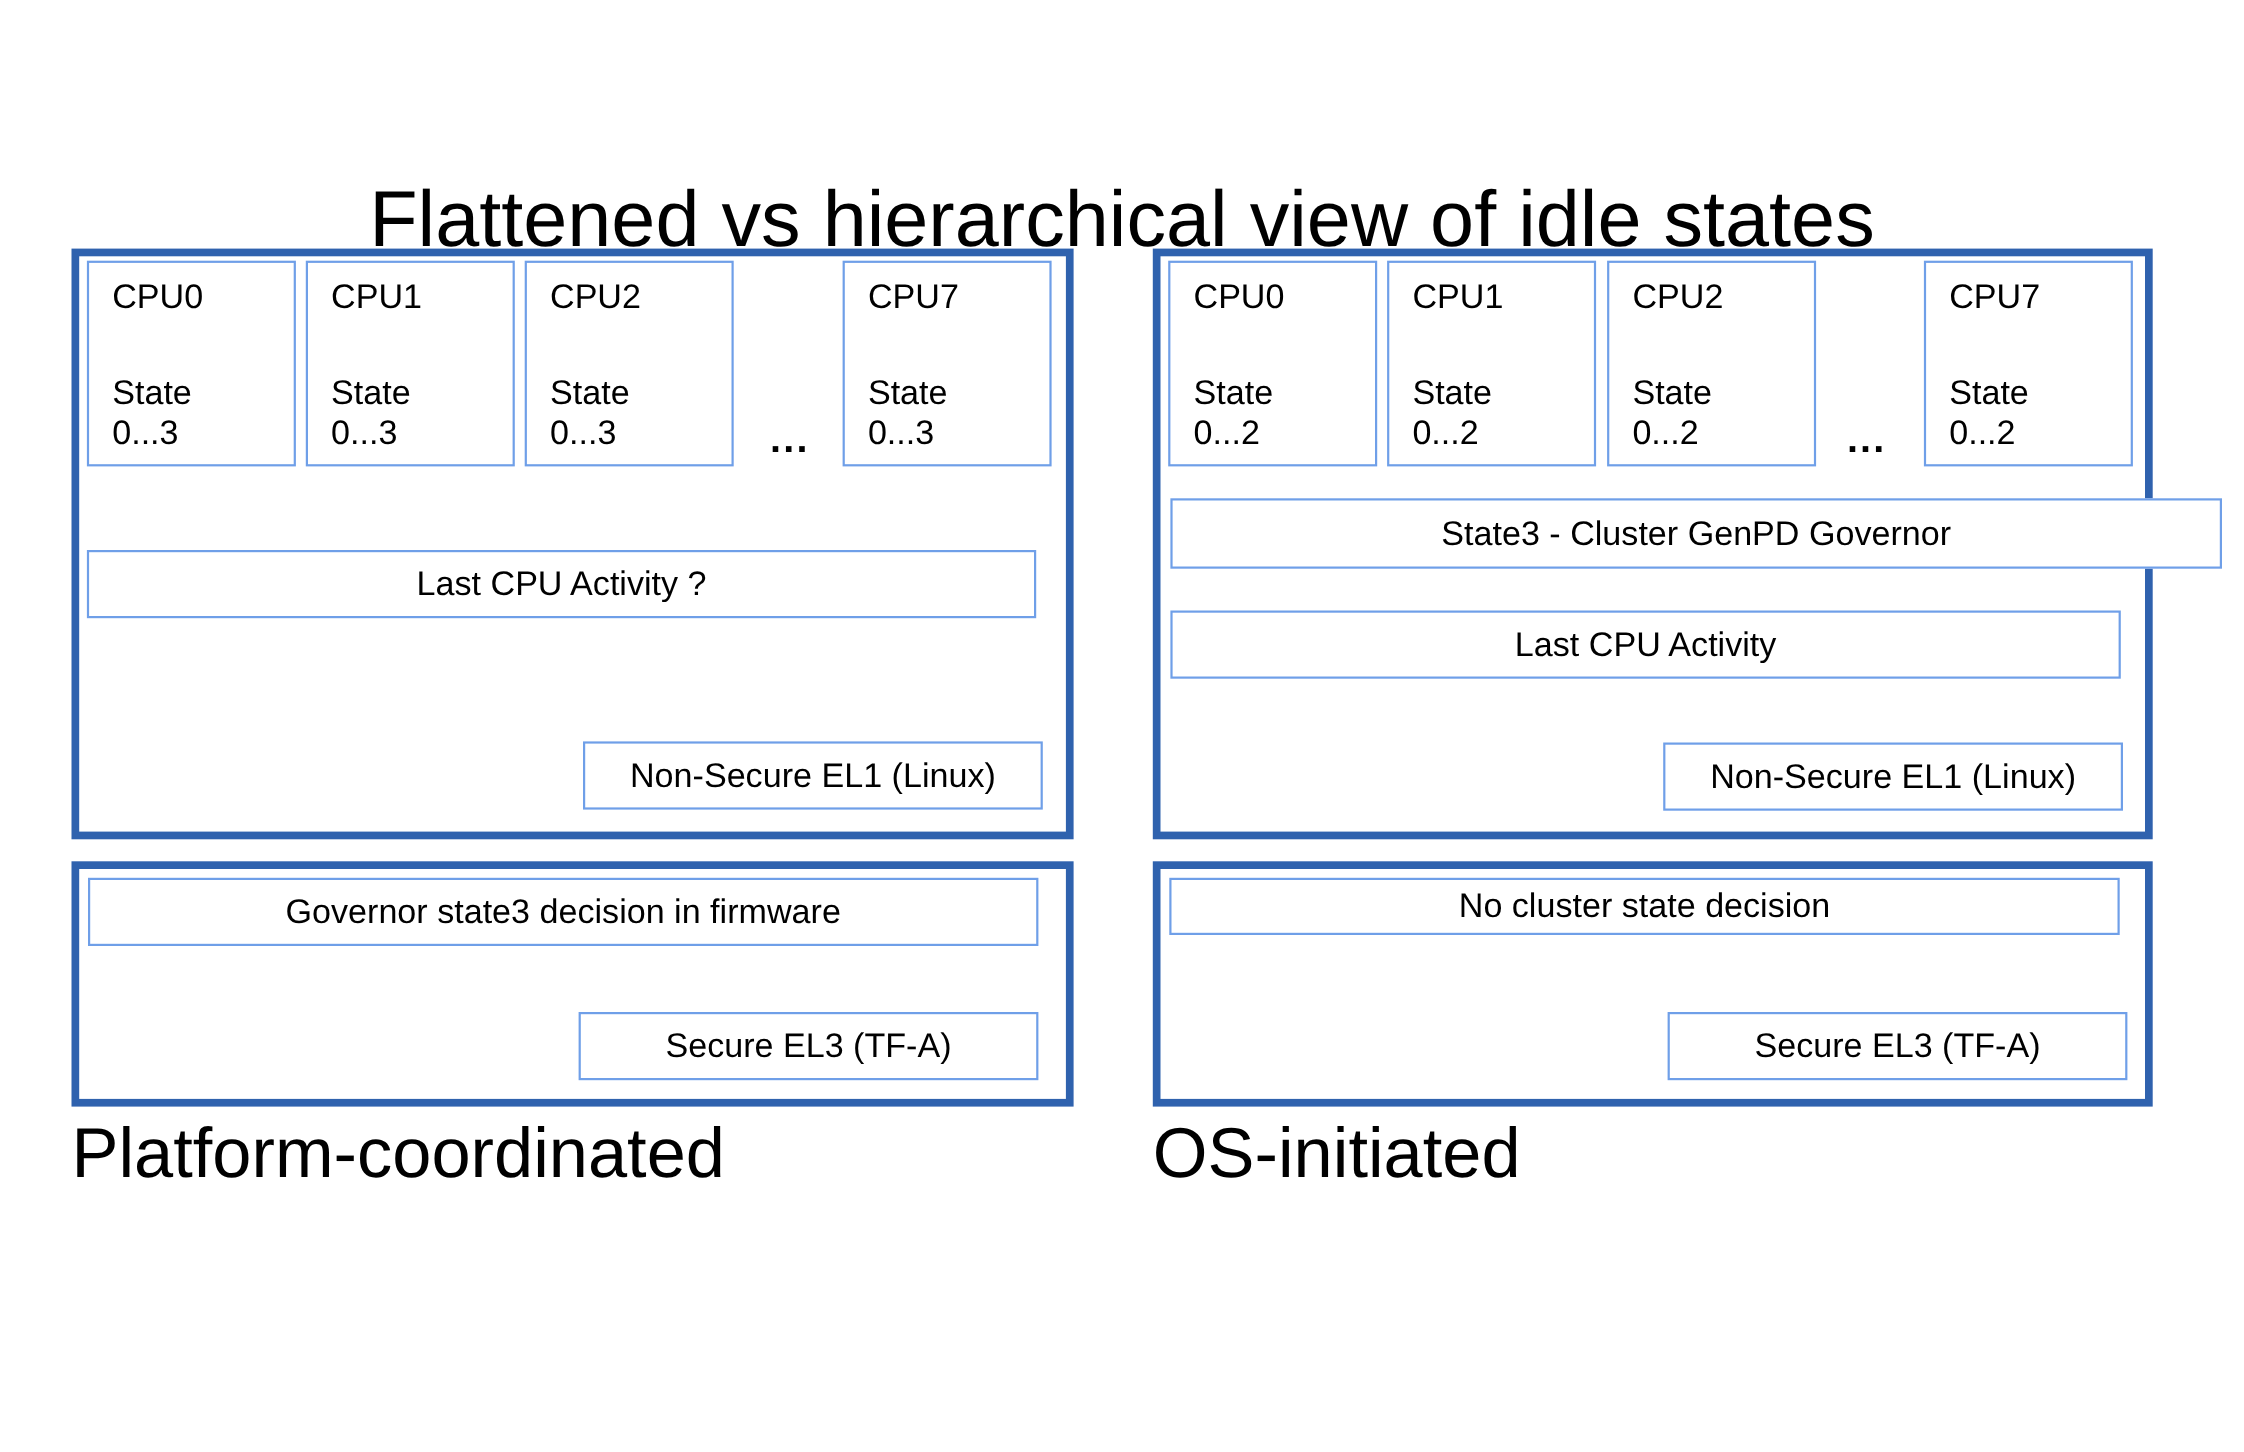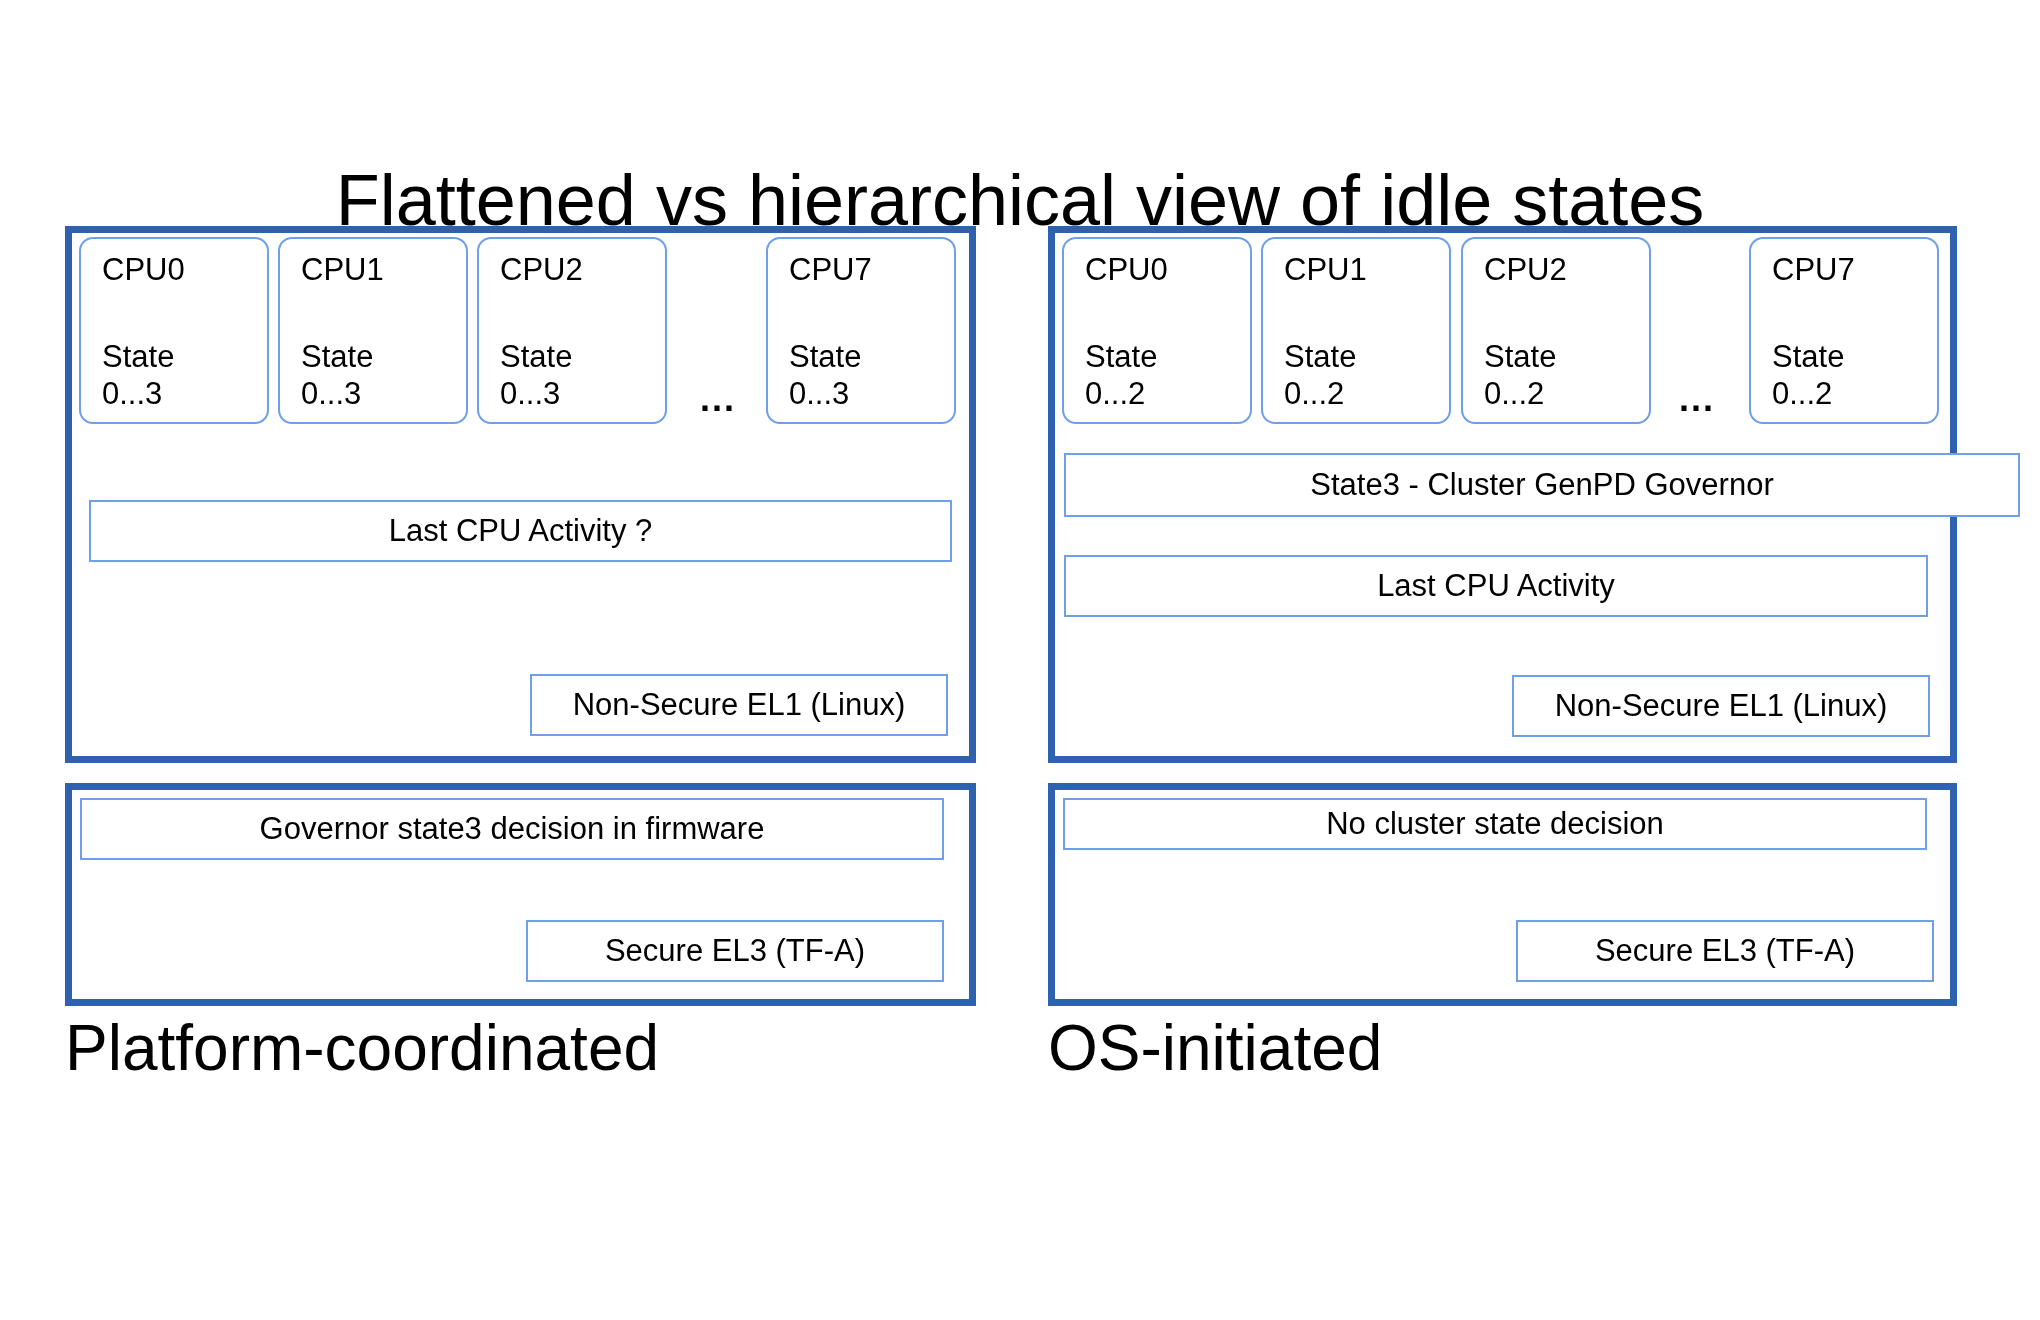--- a/index.html
+++ b/index.html
@@ -38,21 +38,20 @@
   .lightbox{
     position:absolute;
     border:2px solid var(--box-border,#6f9fe8);
     background:var(--background,#fff);
     font-size:31px; line-height:1.2;
   }
   .cpu-box{
     width:190px; height:187px; top:4px;
     display:flex; flex-direction:column; justify-content:space-between;
     padding:12px 6px 10px 21px;
-    border-radius:14px;
   }
   .cpu-state div{ line-height:37px; }
   .widebox{
     display:flex; align-items:center; justify-content:center;
     text-align:center;
   }
   .ellipsis{
     position:absolute;
     width:70px; top:148px;
     font-size:36px; font-weight:700; letter-spacing:2px;
@@ -102,21 +101,21 @@
     <div class="ellipsis" style="left:611px;">...</div>
 
     <div class="lightbox cpu-box" style="left:694px;">
       <div>CPU7</div>
       <div class="cpu-state">
         <div>State</div>
         <div>0...3</div>
       </div>
     </div>
 
-    <div class="lightbox widebox" style="left:17px; top:267px; width:863px; height:62px;">Last CPU Activity ?</div>
+    <div class="lightbox widebox" style="left:7px; top:267px; width:863px; height:62px;">Last CPU Activity ?</div>
 
     <div class="lightbox widebox" style="left:458px; top:441px; width:418px; height:62px;">Non-Secure EL1 (Linux)</div>
   </div>
 
   <div class="panel panel-left-bot">
     <div class="lightbox widebox" style="left:8px; top:8px; width:864px; height:62px;">Governor state3 decision in firmware</div>
     <div class="lightbox widebox" style="left:454px; top:130px; width:418px; height:62px;">Secure EL3 (TF-A)</div>
   </div>
 
   <div class="caption caption-left">Platform-coordinated</div>

